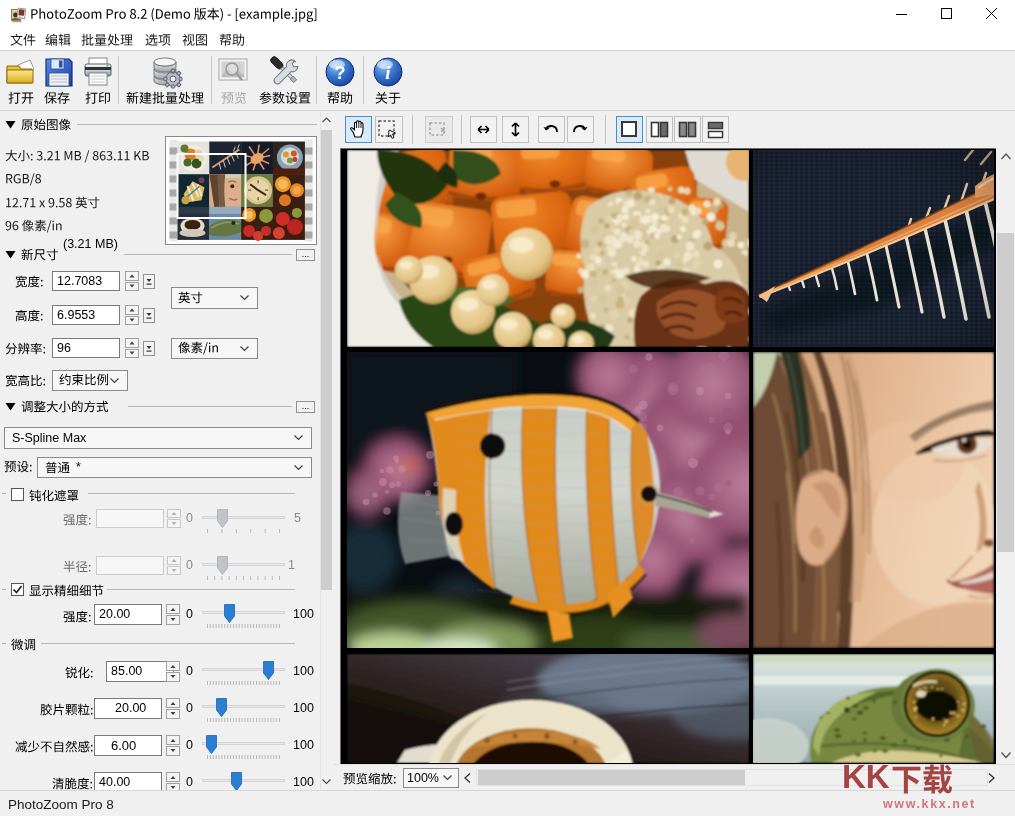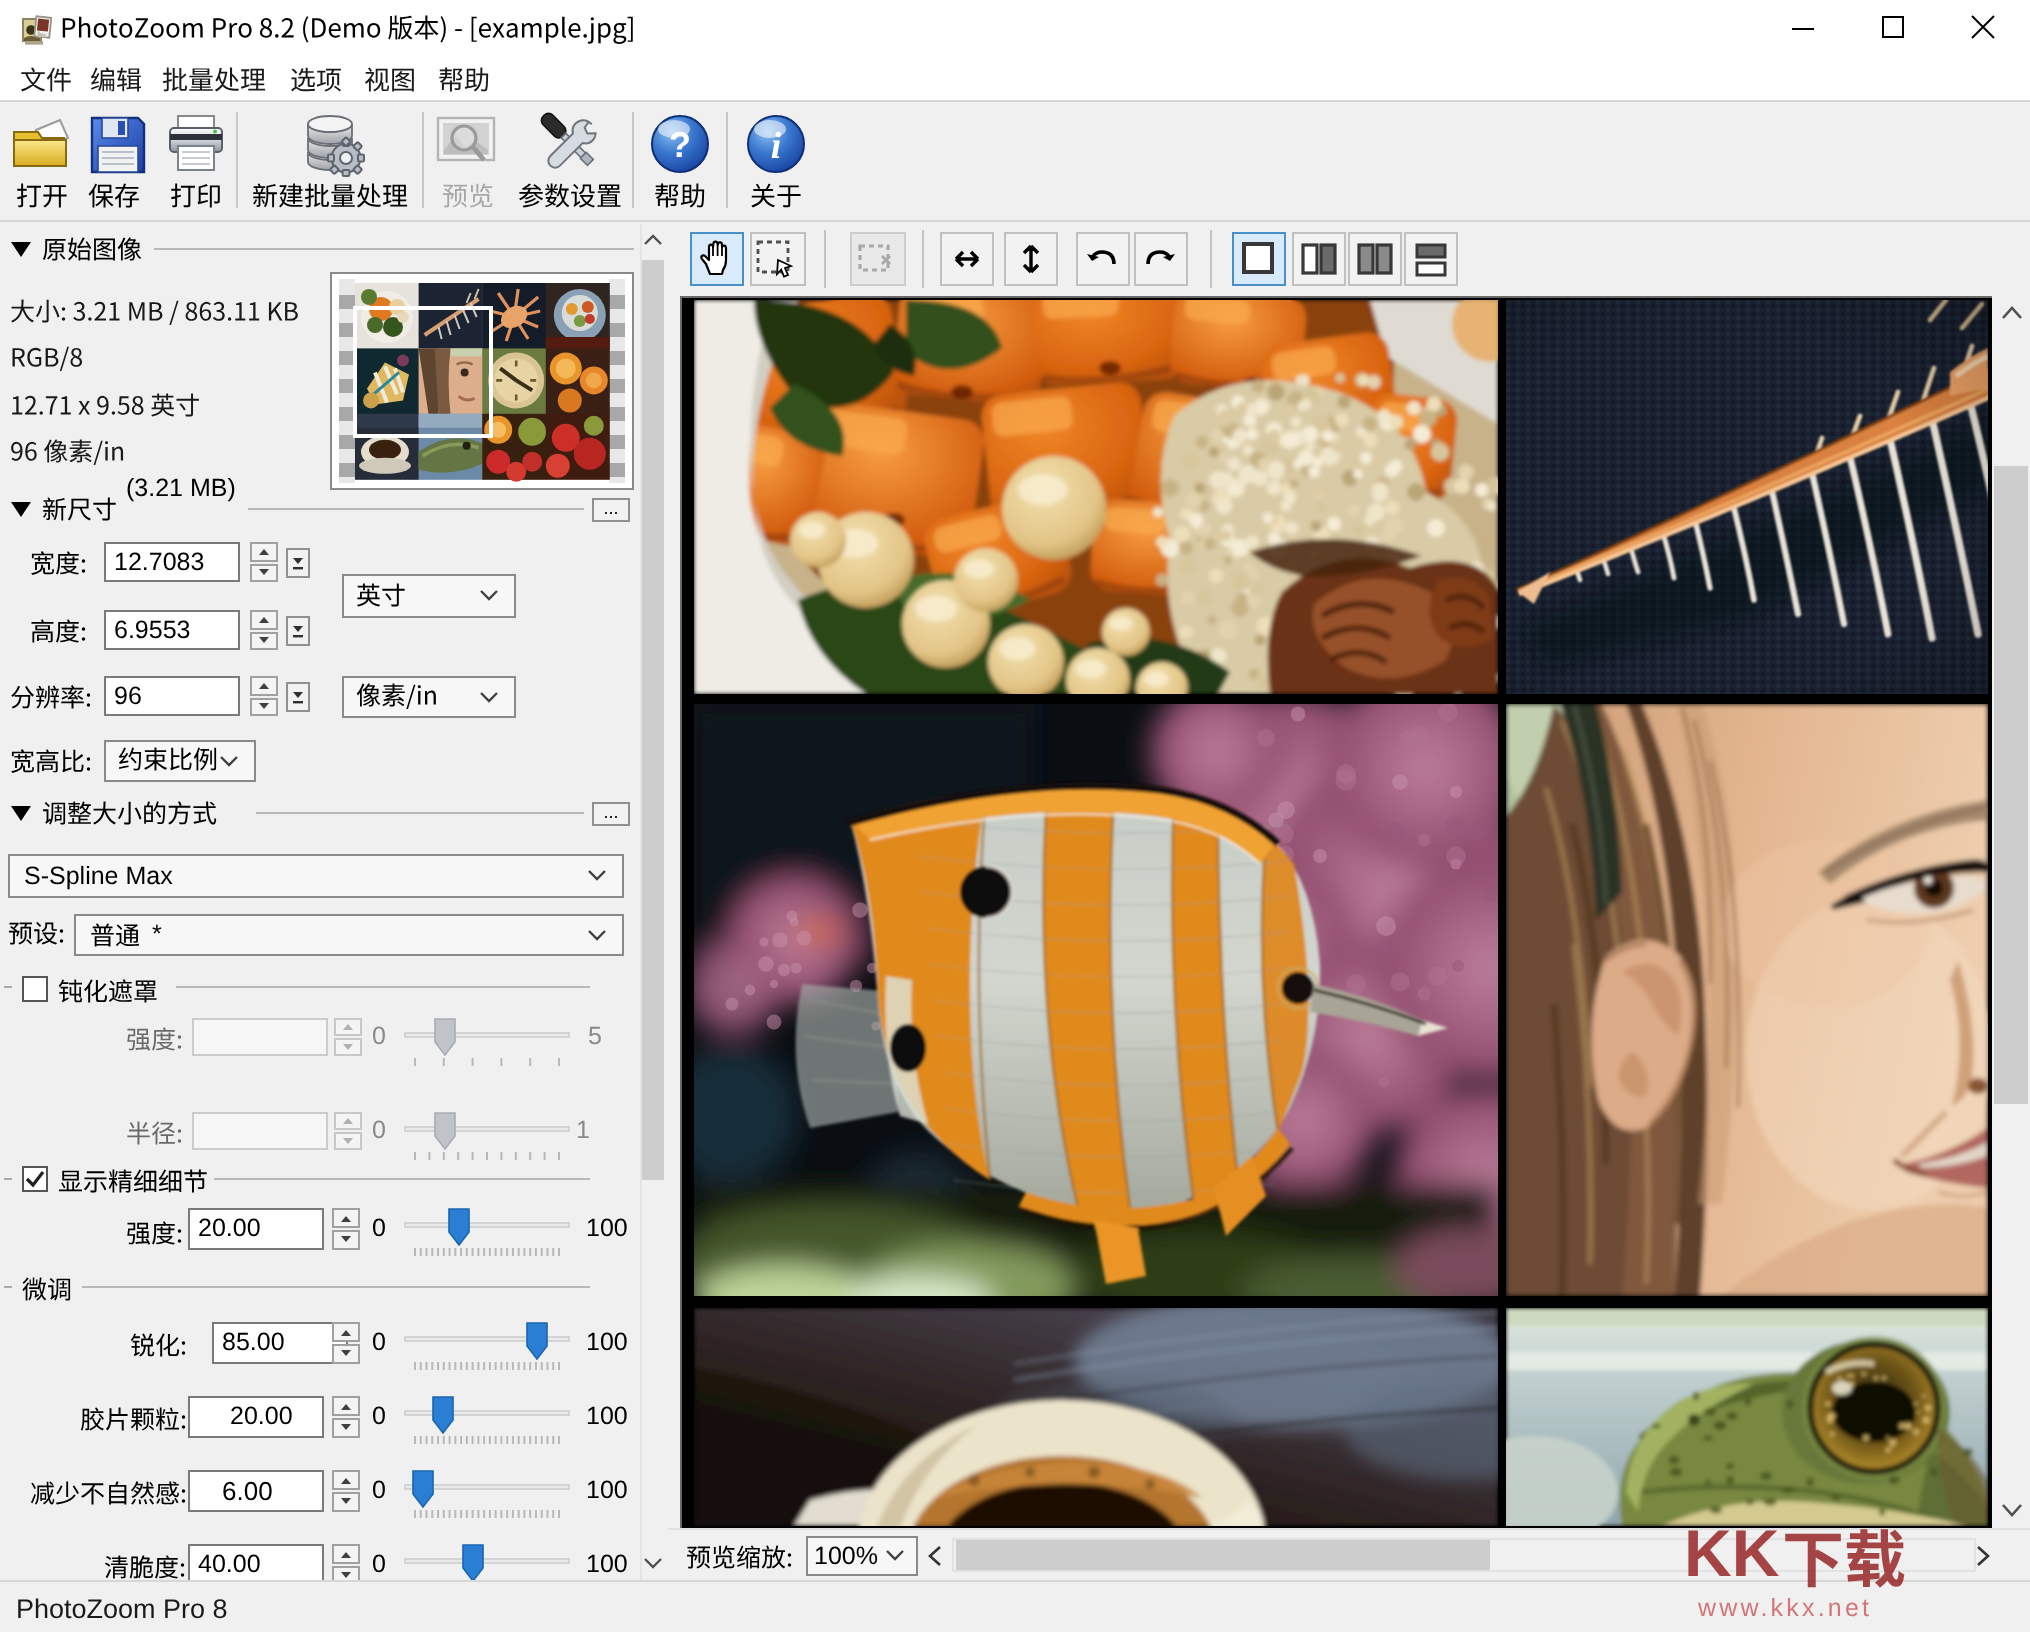--- a/index.html
+++ b/index.html
@@ -1753,21 +1753,21 @@
 <svg class="abs" style="left:988px;top:773px" width="7" height="10" viewBox="0 0 7 10">
     <path d="M1 0.5 L6 5 L1 9.5" stroke="#333" stroke-width="1.3" fill="none"></path>
   </svg>
 <div class="abs" style="left:0;top:790px;width:1015px;height:26px;background:#f0f0f0;border-top:1px solid #d7d7d7"></div>
 <div class="lat" style="left:8px;top:797px;font-size:13.5px;color:#1a1a1a">PhotoZoom Pro 8</div>
 <div class="lat" style="left:842px;top:758px;font-size:33px;font-weight:bold;color:rgba(152,38,38,0.85);letter-spacing:0px">KK</div>
 <svg style="position:absolute;left:891px;top:763.1px;" width="62.0" height="37.2" viewBox="0 0 2000 1200" fill="rgba(152,38,38,0.85)">
     <use href="#b4e0b" x="0" y="900"></use>
     <use href="#b8f7d" x="1000" y="900"></use>
   </svg>
-<div class="lat" style="left:849px;top:797px;font-size:12.5px;font-weight:normal;color:rgba(208,112,112,0.95);letter-spacing:1.6px">www.kkx.net</div>
+<div class="lat" style="left:883px;top:797px;font-size:12.5px;font-weight:bold;color:rgba(208,112,112,0.95);letter-spacing:1.6px">www.kkx.net</div>
 <svg width="0" height="0" style="position:absolute">
     <defs>
       <path id="c50" d="M101 0V-733H310Q392 -733 454 -712Q516 -692 550 -645Q584 -598 584 -518Q584 -441 550 -391Q516 -341 455 -316Q394 -292 314 -292H193V0ZM193 -367H302Q398 -367 445 -403Q492 -439 492 -518Q492 -598 444 -628Q395 -658 298 -658H193Z"></path>
       <path id="c68" d="M92 0V-796H184V-578L180 -466Q218 -504 261 -530Q304 -557 360 -557Q446 -557 486 -502Q526 -448 526 -344V0H435V-332Q435 -409 410 -443Q386 -477 332 -477Q290 -477 257 -456Q224 -435 184 -394V0Z"></path>
       <path id="c6f" d="M303 13Q237 13 179 -20Q121 -54 86 -118Q52 -181 52 -271Q52 -362 86 -426Q121 -489 179 -523Q237 -557 303 -557Q353 -557 398 -538Q444 -519 479 -482Q514 -445 534 -392Q554 -339 554 -271Q554 -181 519 -118Q484 -54 427 -20Q370 13 303 13ZM303 -63Q350 -63 386 -89Q421 -115 441 -162Q461 -209 461 -271Q461 -334 441 -381Q421 -428 386 -454Q350 -480 303 -480Q256 -480 220 -454Q185 -428 166 -381Q146 -334 146 -271Q146 -209 166 -162Q185 -115 220 -89Q256 -63 303 -63Z"></path>
       <path id="c74" d="M262 13Q205 13 171 -10Q137 -32 122 -73Q108 -114 108 -168V-469H27V-538L113 -543L123 -696H199V-543H347V-469H199V-165Q199 -116 218 -88Q236 -61 283 -61Q298 -61 315 -66Q332 -70 345 -76L363 -7Q340 1 314 7Q288 13 262 13Z"></path>
       <path id="c5a" d="M50 0V-56L437 -655H85V-733H551V-678L164 -79H556V0Z"></path>
       <path id="c6d" d="M92 0V-543H167L176 -464H178Q214 -503 256 -530Q299 -557 347 -557Q410 -557 445 -529Q480 -501 497 -453Q540 -499 584 -528Q627 -557 677 -557Q760 -557 800 -502Q841 -448 841 -344V0H750V-332Q750 -409 726 -443Q701 -477 649 -477Q618 -477 584 -456Q551 -436 512 -394V0H421V-332Q421 -409 396 -443Q372 -477 320 -477Q289 -477 255 -456Q221 -436 184 -394V0Z"></path>
       <path id="c72" d="M92 0V-543H167L176 -444H178Q206 -496 246 -526Q287 -557 332 -557Q351 -557 364 -554Q378 -552 390 -545L373 -466Q359 -470 348 -472Q337 -475 320 -475Q287 -475 249 -446Q211 -418 184 -349V0Z"></path>
       <path id="c38" d="M280 13Q212 13 159 -12Q106 -37 76 -81Q46 -125 46 -182Q46 -231 66 -270Q85 -310 116 -338Q147 -367 180 -385V-389Q140 -417 110 -458Q81 -500 81 -558Q81 -614 108 -656Q134 -697 180 -720Q225 -744 282 -744Q345 -744 390 -719Q435 -694 459 -651Q483 -608 483 -551Q483 -513 468 -479Q452 -445 430 -418Q408 -392 386 -374V-369Q418 -351 446 -326Q474 -300 492 -264Q509 -227 509 -176Q509 -124 480 -80Q452 -37 400 -12Q349 13 280 13ZM330 -398Q367 -431 386 -468Q405 -506 405 -546Q405 -583 390 -612Q376 -641 348 -658Q320 -676 281 -676Q230 -676 197 -644Q164 -612 164 -558Q164 -515 188 -486Q211 -456 249 -436Q287 -415 330 -398ZM281 -55Q324 -55 356 -71Q387 -87 404 -115Q422 -143 422 -179Q422 -216 406 -242Q390 -269 364 -289Q337 -309 302 -325Q267 -341 228 -356Q184 -328 156 -286Q127 -243 127 -190Q127 -152 147 -121Q167 -90 202 -72Q238 -55 281 -55Z"></path>

